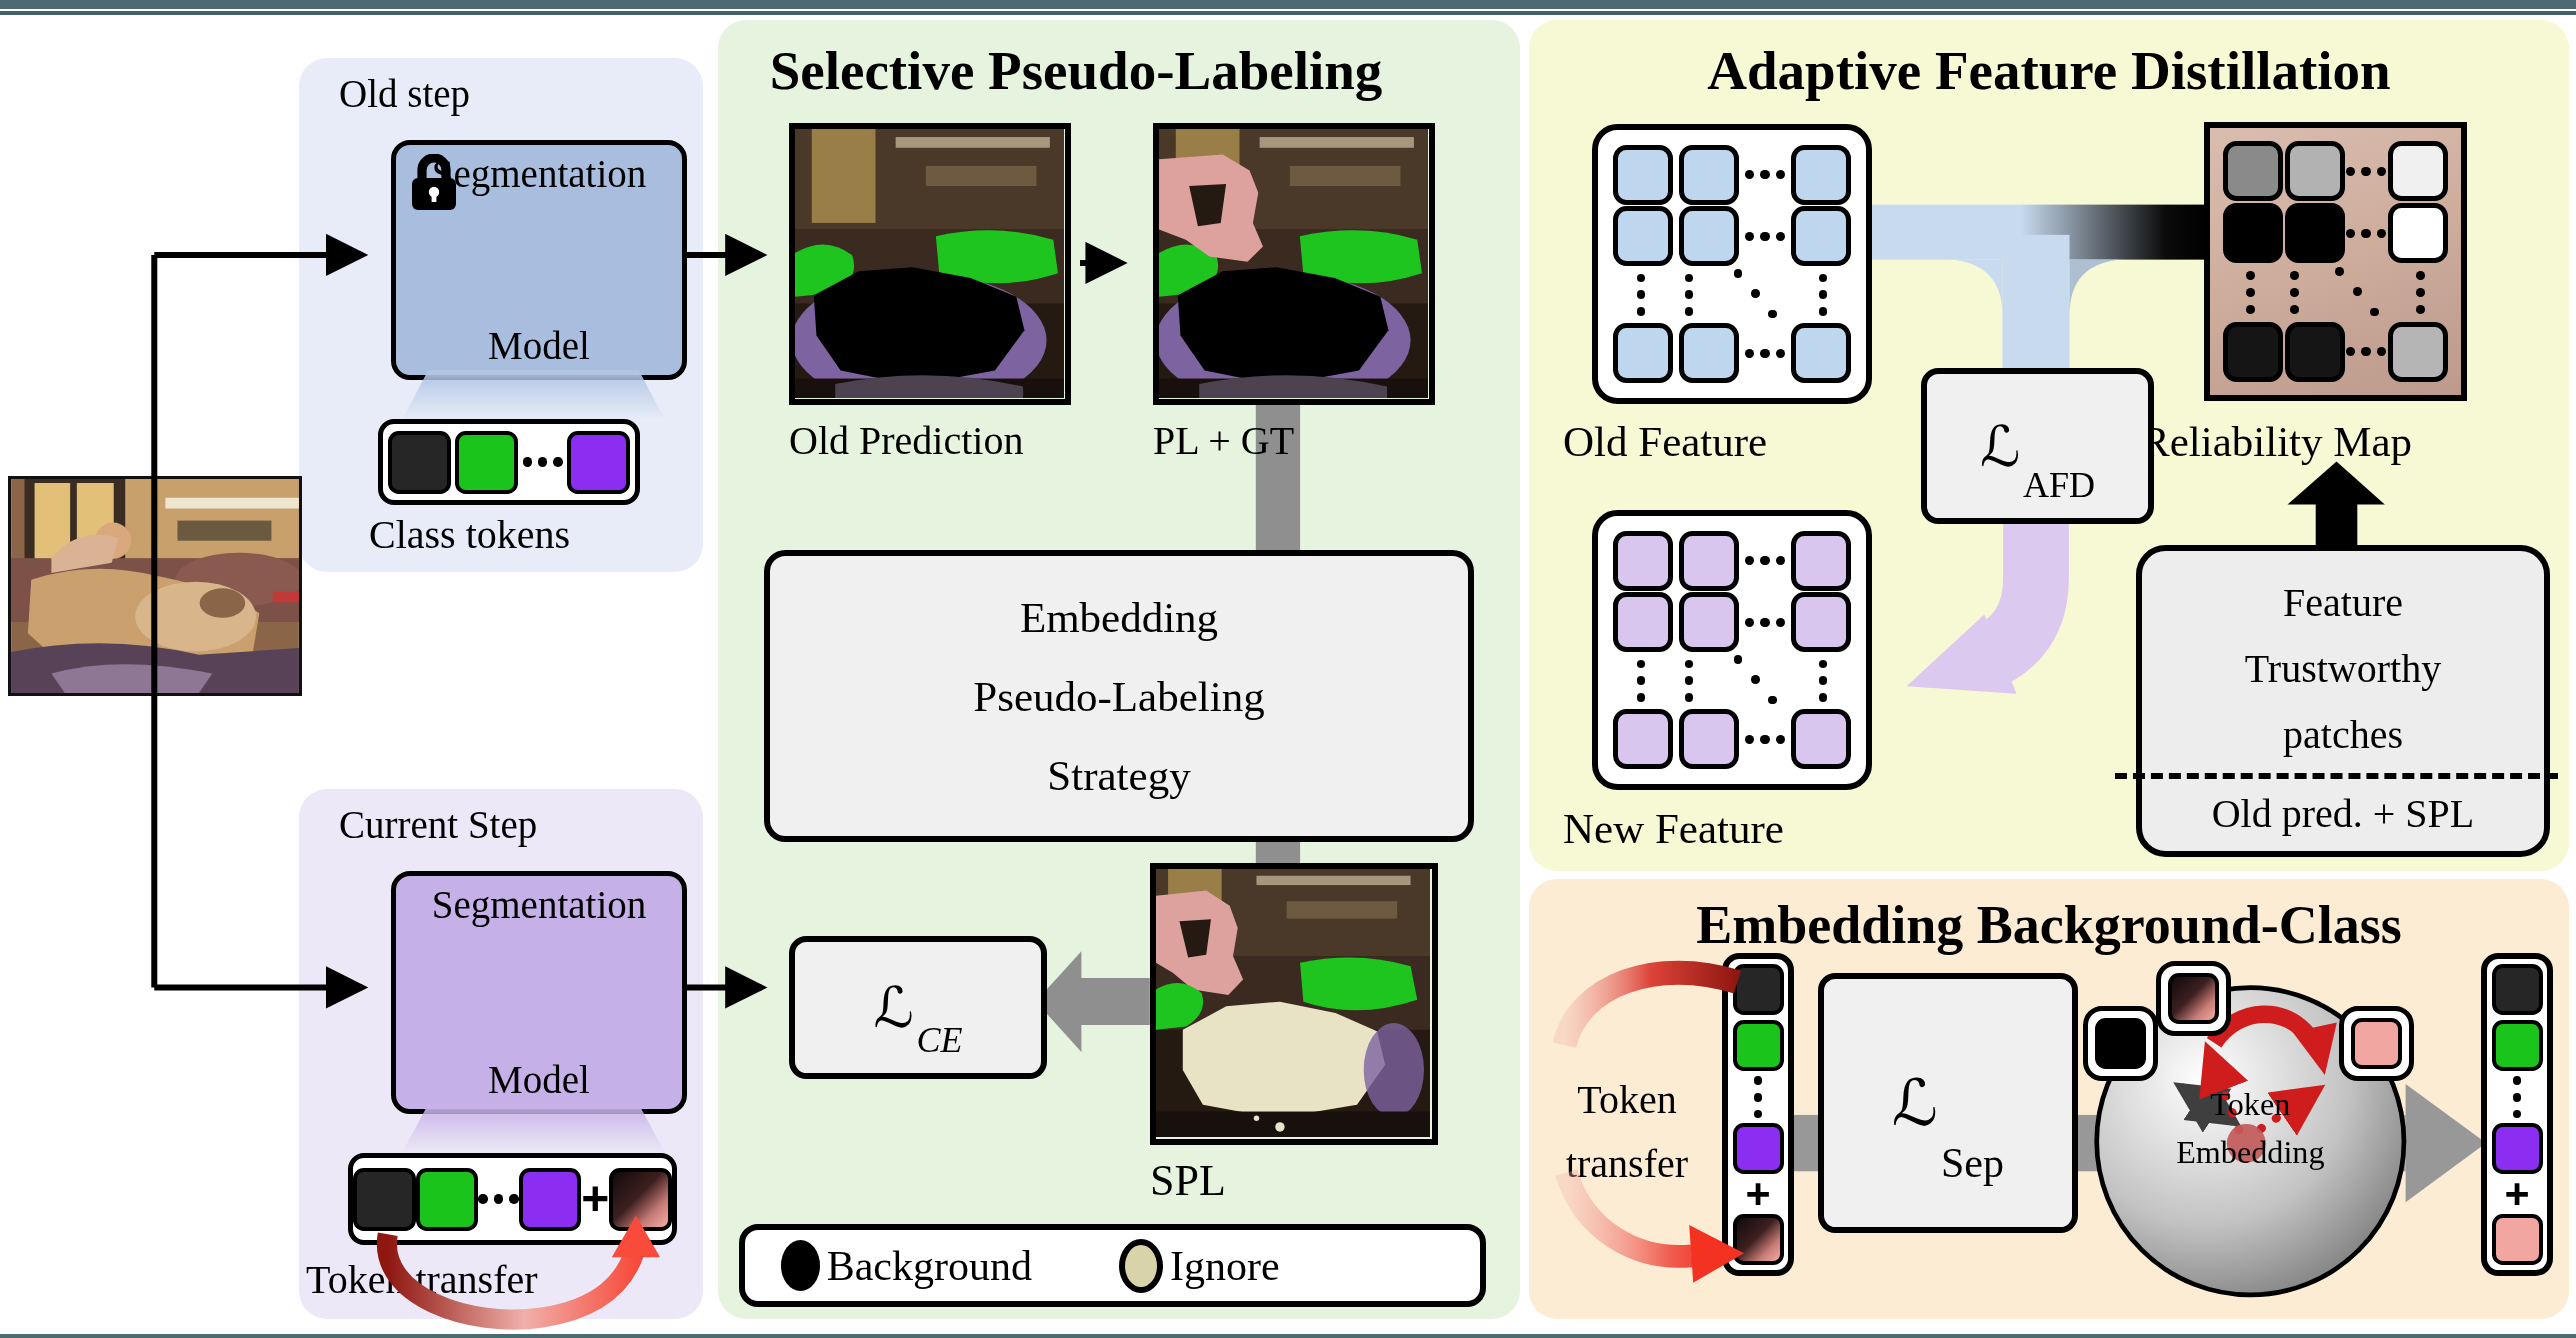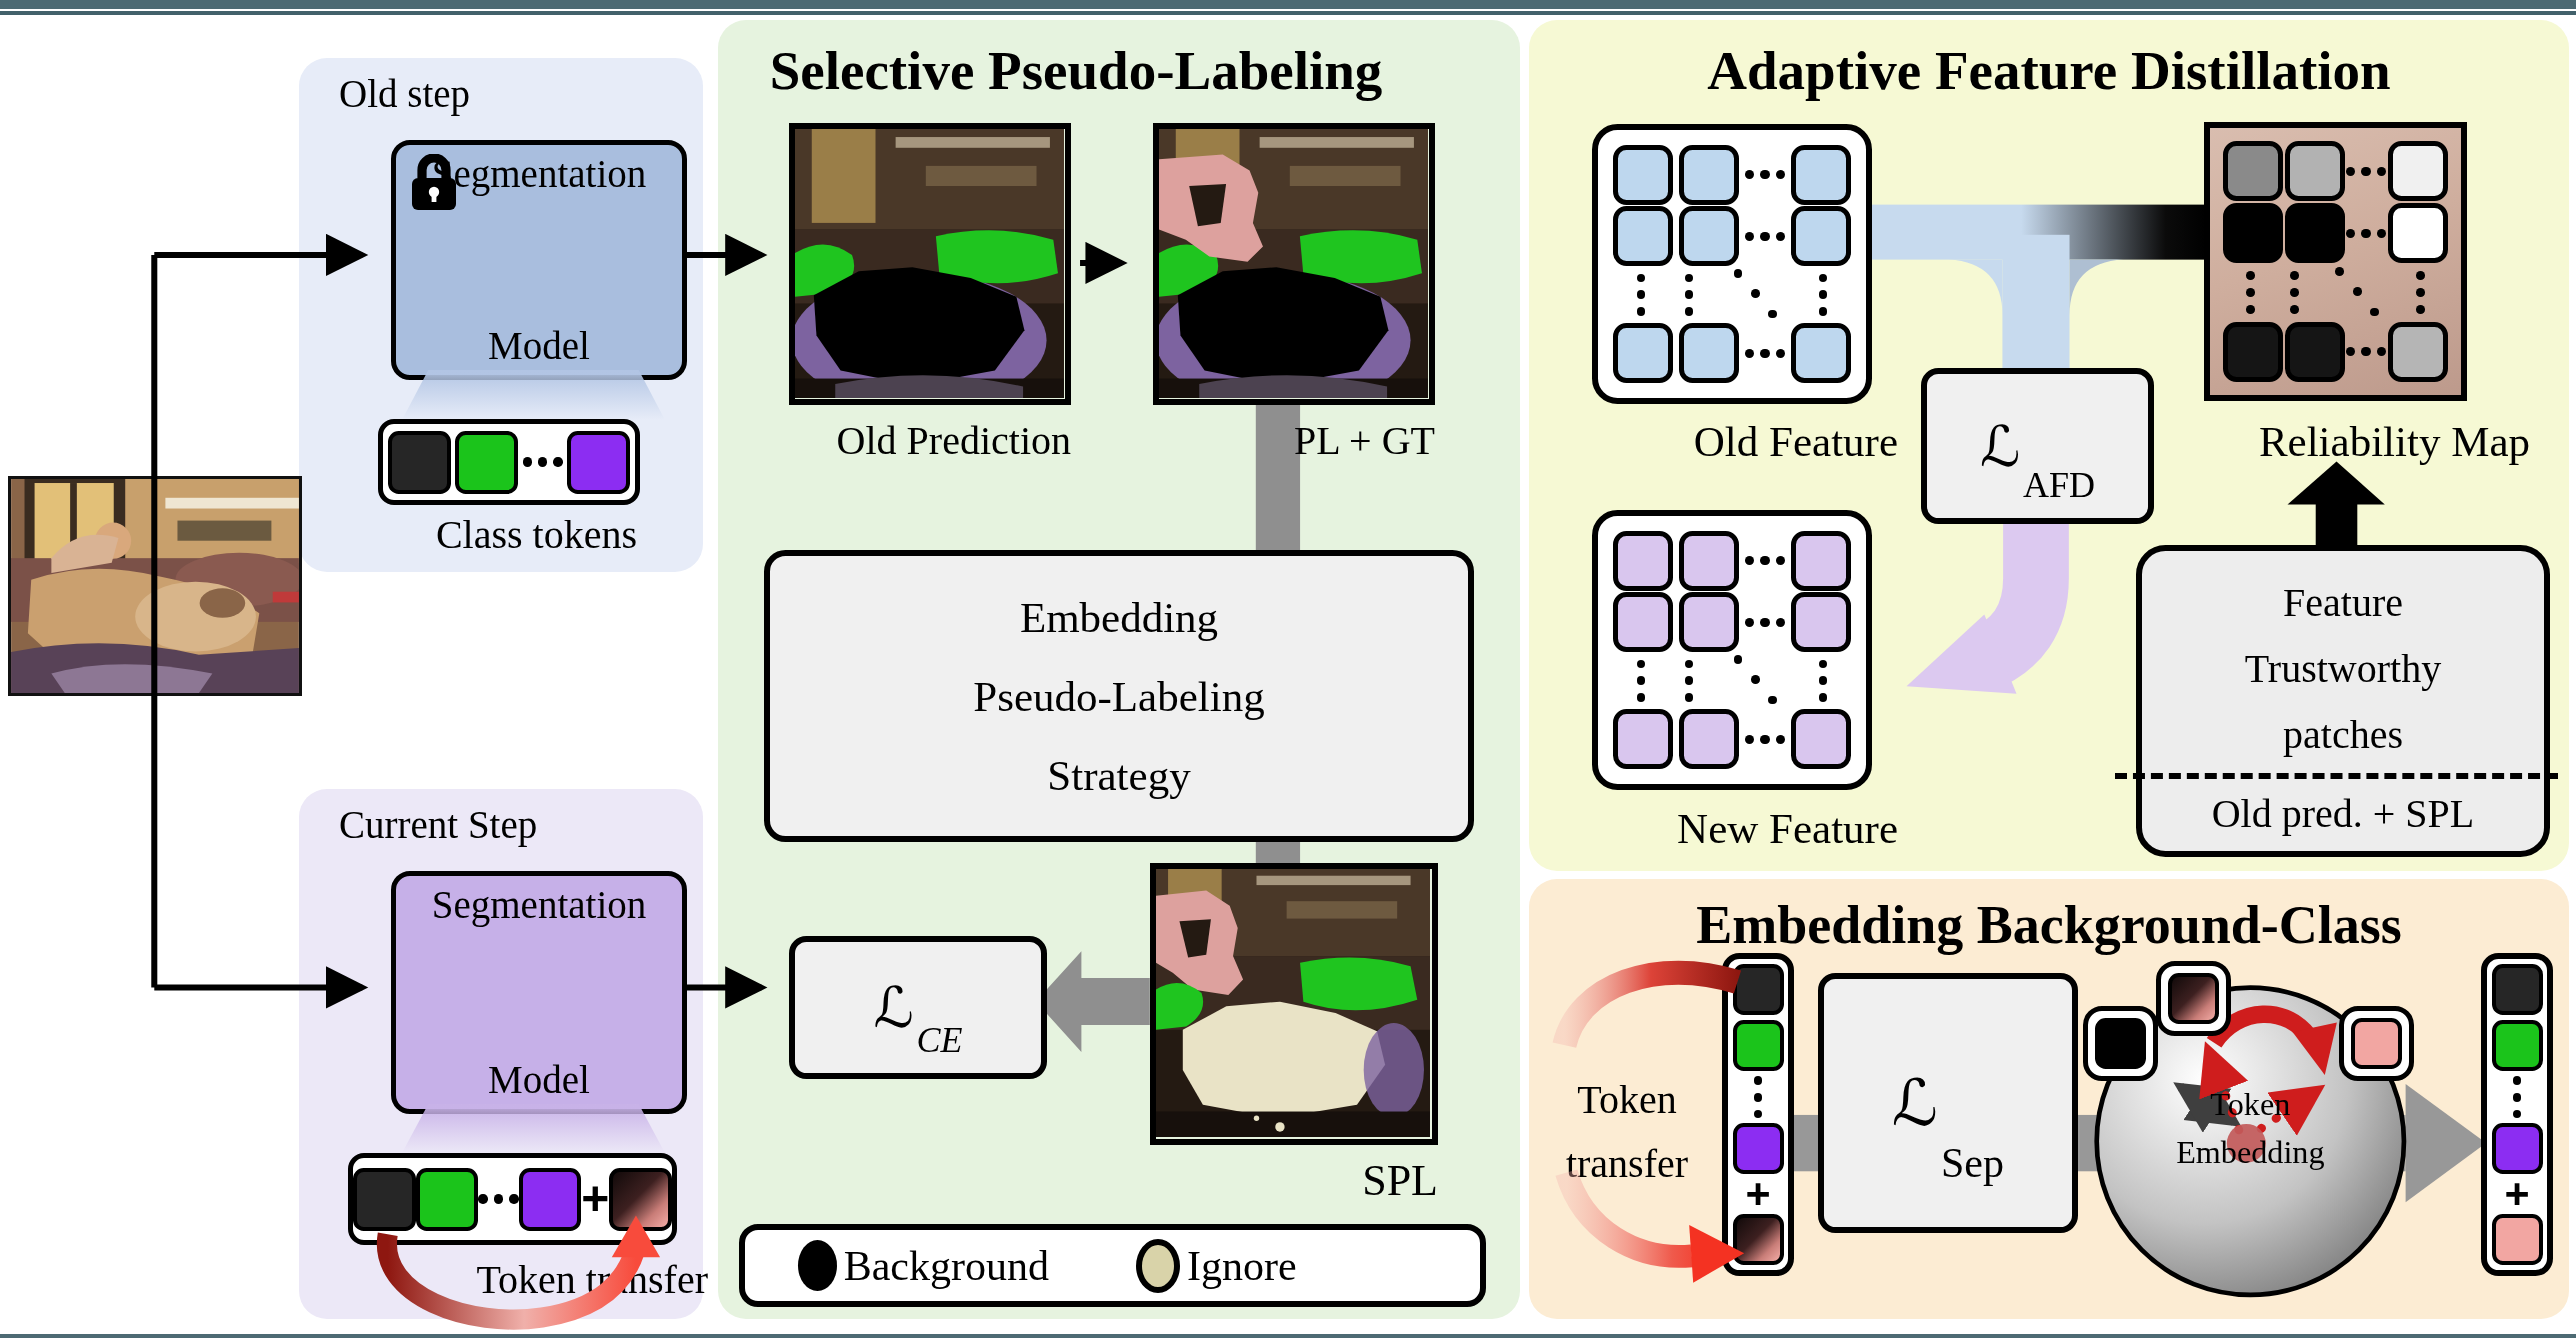--- a/index.html
+++ b/index.html
@@ -12,21 +12,21 @@
   .botbar{left:0;top:1334px;width:2576px;height:4.7px;background:#4d6a73;}
   
   .panel{border-radius:28px;}
   .p-old{left:299px;top:58px;width:404px;height:514px;background:#e7ecf8;}
   .p-cur{left:299px;top:789px;width:404px;height:530px;background:#ece8f7;}
   .p-spl{left:718px;top:20px;width:802px;height:1299px;background:#e6f3df;}
   .p-afd{left:1529px;top:20px;width:1040px;height:851px;background:#f6f9d4;}
   .p-sep{left:1529px;top:879px;width:1040px;height:440px;background:#fcecd3;}
   
   .sect-title{font-weight:bold;font-size:55px;text-align:center;letter-spacing:0px;}
-  .lbl{font-size:40px;text-align:right;}
+  .lbl{font-size:40px;text-align:left;}
   .small-title{font-size:39px;}
   
   .modelbox{border:5.4px solid #000;border-radius:19px;display:flex;flex-direction:column;
             justify-content:space-between;align-items:center;font-size:39px;line-height:58px;}
   .m-old{left:391px;top:140px;width:286px;height:230px;background:#a9bede;padding-top:0;}
   .m-cur{left:391px;top:871px;width:286px;height:233px;background:#c6b0e8;}
   .trap{clip-path:polygon(10% 0,90% 0,100% 100%,0 100%);}
   .trap-old{left:402px;top:370px;width:263px;height:50px;
             background:linear-gradient(to bottom,#b2c5e4,rgba(231,236,248,0.1));}
   .trap-cur{left:402px;top:1104px;width:263px;height:49px;
@@ -69,21 +69,21 @@
          box-sizing:border-box;display:flex;flex-direction:column;justify-content:space-between;
          padding:14.8px;}
   .rgrid{width:263px;height:279px;border:6.7px solid #000;box-sizing:border-box;display:flex;
          flex-direction:column;justify-content:space-between;padding:13.4px;
          background:linear-gradient(160deg,#d9bdaf 0%,#cfae9e 45%,#bd9a8c 100%);}
   .frow{display:flex;justify-content:space-between;align-items:center;}
   .ftok{width:60px;height:60px;border:5.4px solid #000;border-radius:13.4px;box-sizing:border-box;}
   .f-old{background:#bed7ee;} .f-new{background:#d9c6ee;}
   
   .legend{left:739px;top:1224px;width:747px;height:83px;background:#fff;border:6.7px solid #000;
-          border-radius:19px;display:flex;align-items:center;padding-left:53px;box-sizing:border-box;
+          border-radius:19px;display:flex;align-items:center;padding-left:36px;box-sizing:border-box;
           gap:6.7px;font-size:42px;}
   .lcirc{width:39px;height:51px;border-radius:50%;}
   .lc-bg{background:#000;}
   .lc-ig{background:#d9d3a9;border:6px solid #000;width:32px;height:42px;}
   
   .stack{width:72px;background:#fff;border:6px solid #000;border-radius:17.4px;display:flex;
          flex-direction:column;align-items:center;justify-content:space-evenly;box-sizing:border-box;}
   .stok{width:51px;height:51px;border:4.7px solid #000;border-radius:10.7px;box-sizing:border-box;}
   .sphere-tok-frame{width:75px;height:75px;background:#fff;border:5.4px solid #000;border-radius:19px;
                     box-sizing:border-box;display:flex;align-items:center;justify-content:center;}

